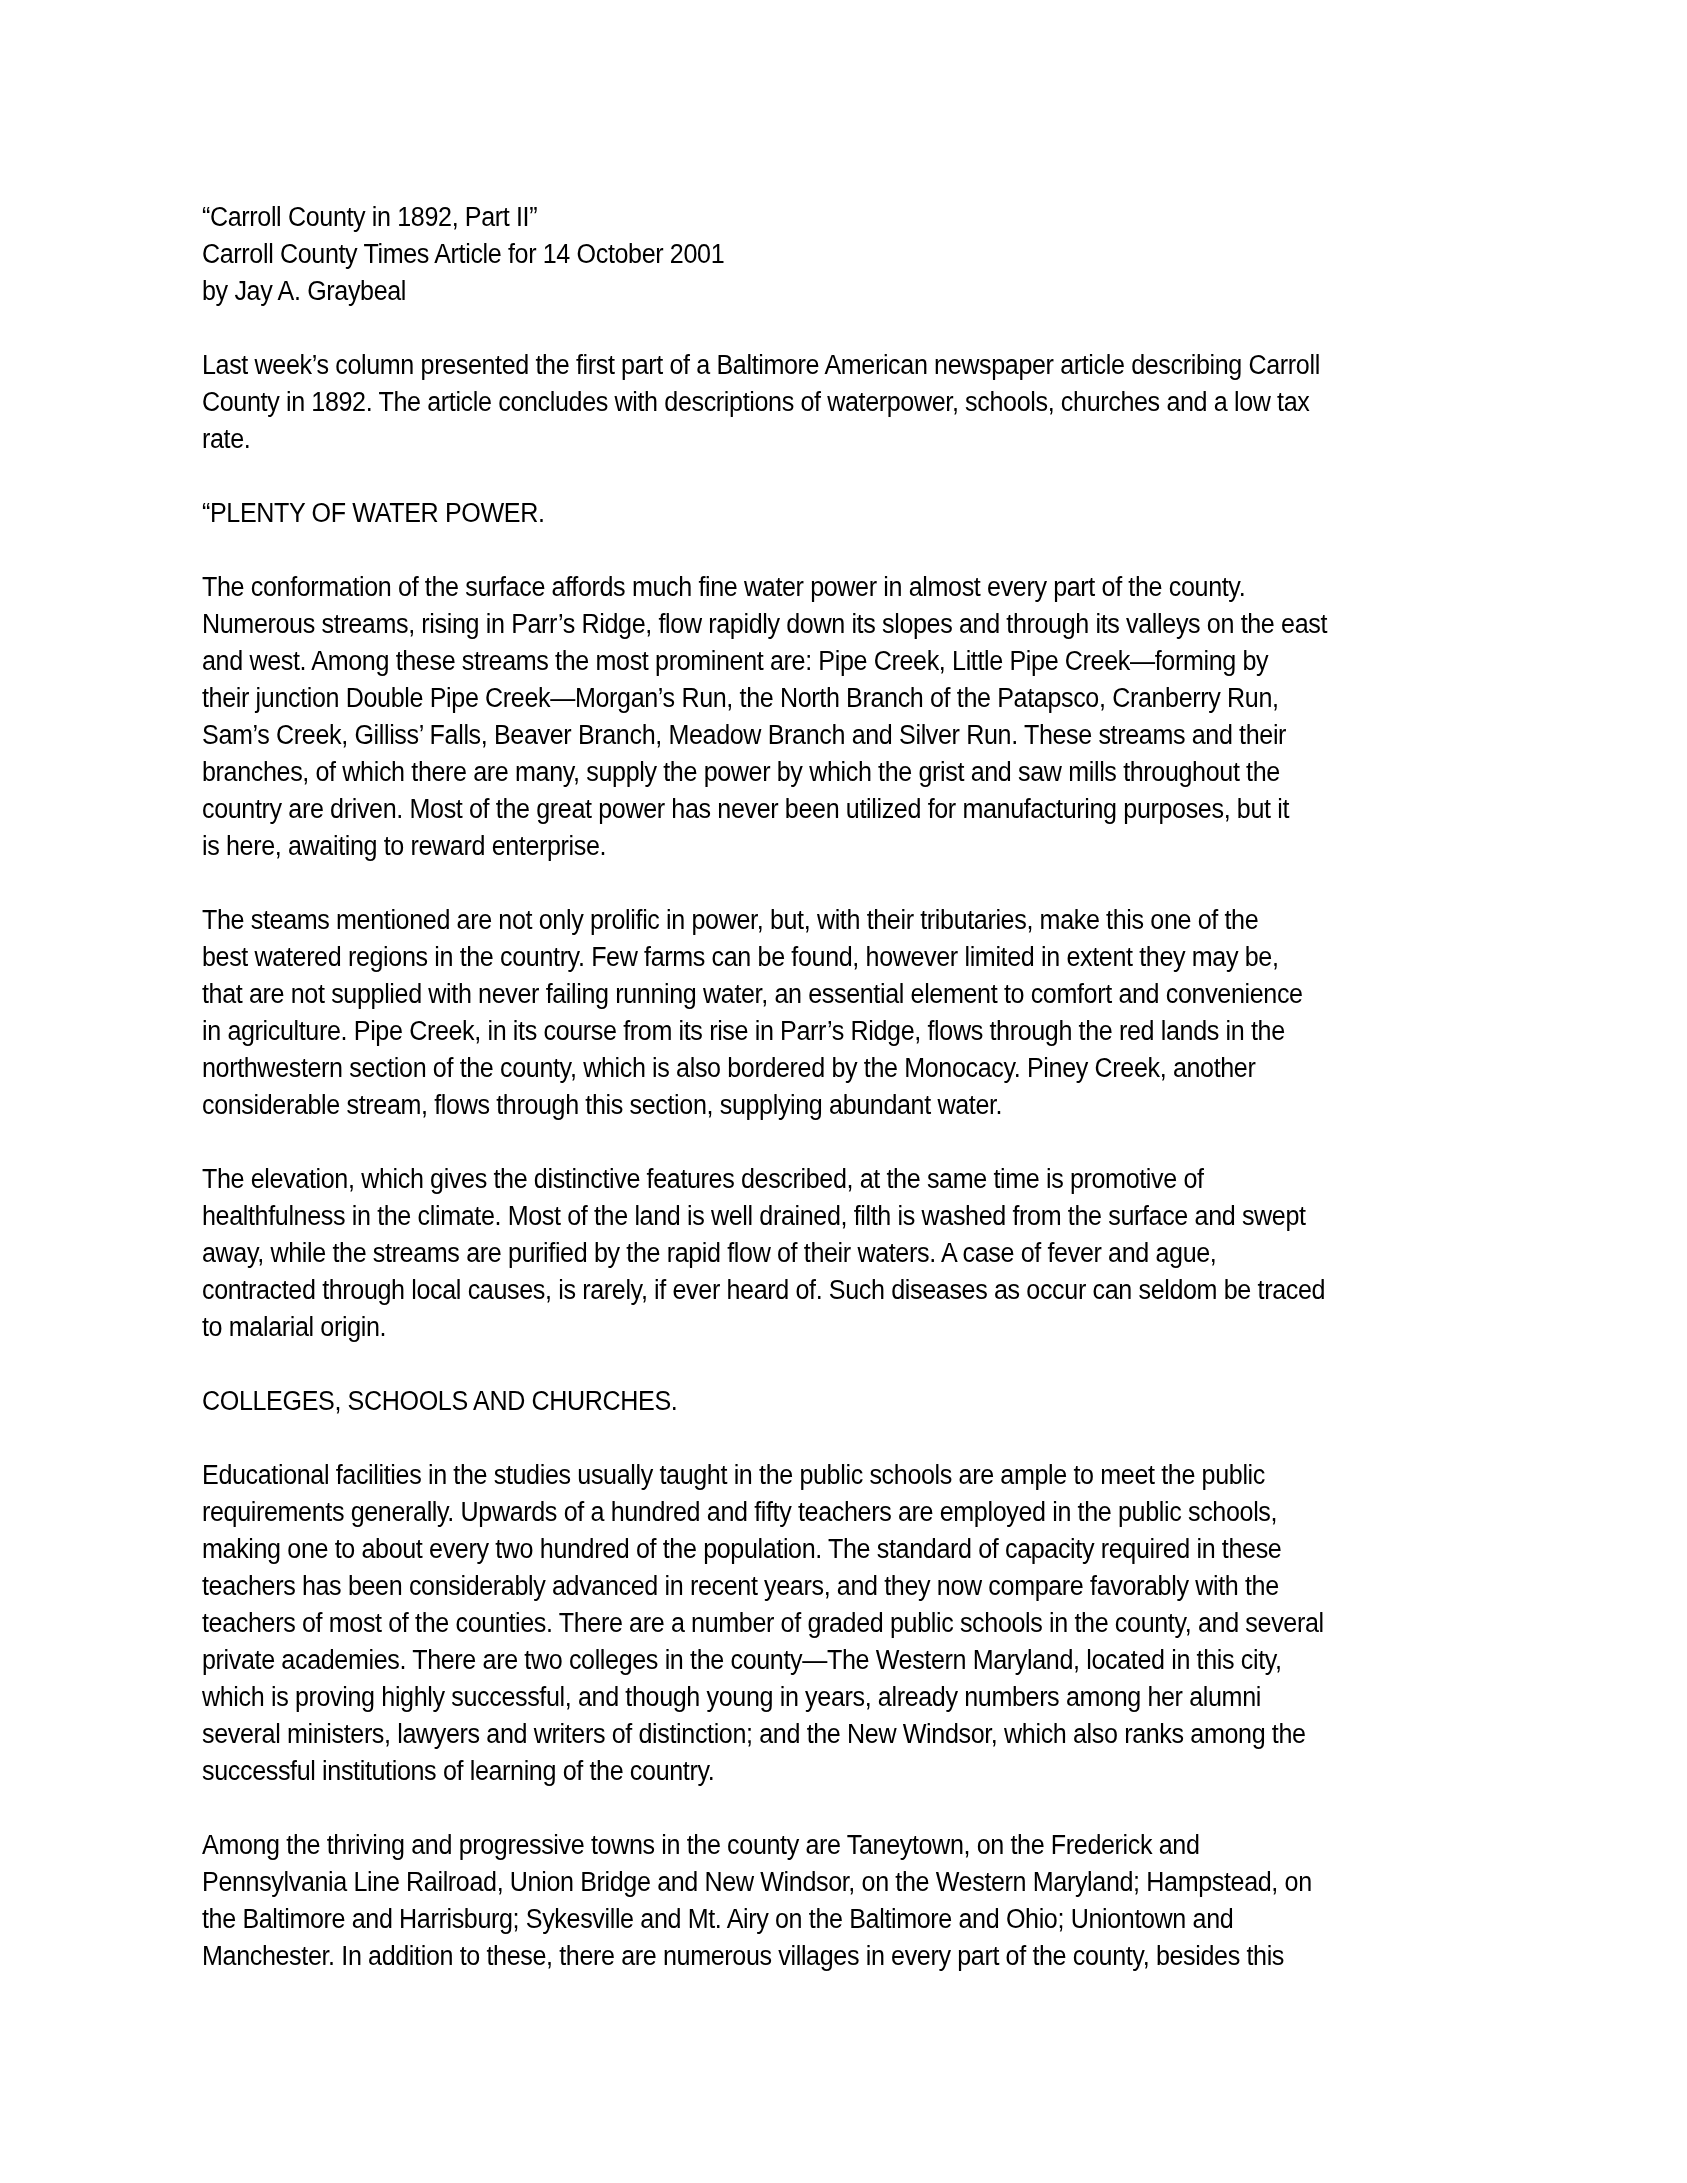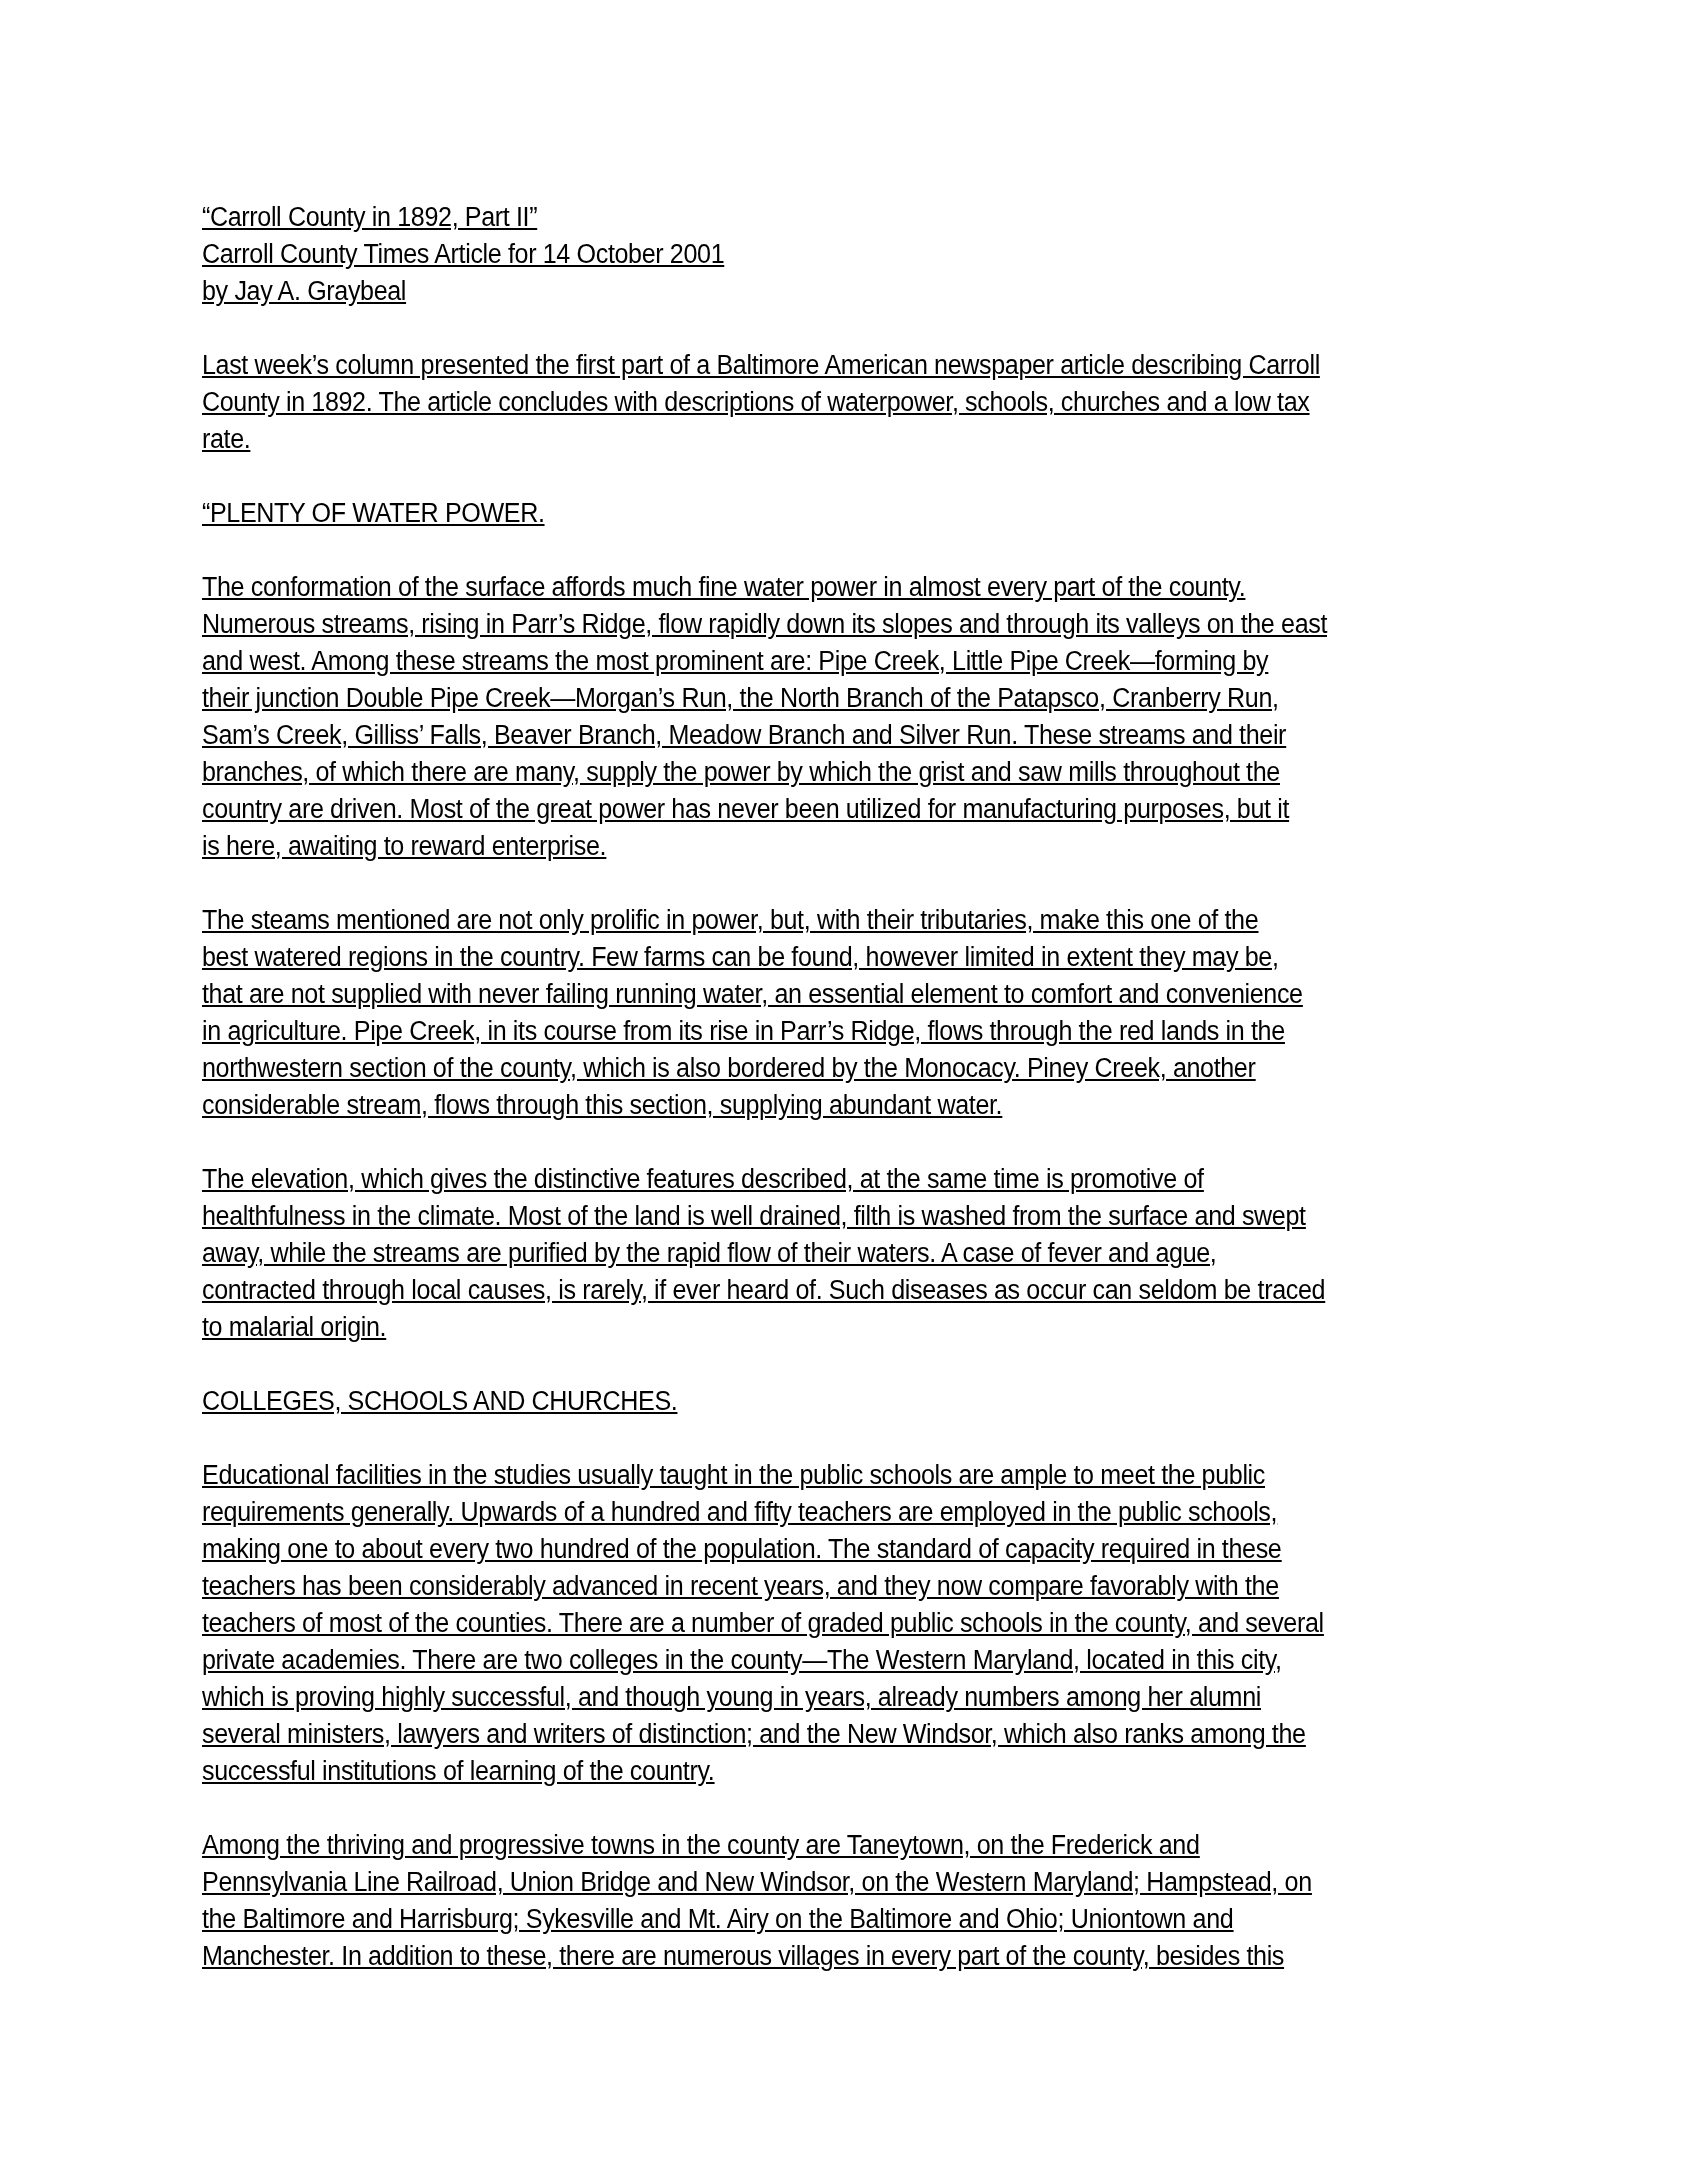--- a/index.html
+++ b/index.html
@@ -28,21 +28,21 @@
       height: 37px;
       white-space: nowrap;
       letter-spacing: -0.4px;
       transform-origin: left center;
       transform: scaleX(0.93);
     }
     .gap {
       display: block;
       height: 37px;
     }
-    .block { display: block; text-decoration: underline; }
+    .block { display: block; }
   </style>
 </head>
 <body>
 
 <div class="page">
 
   <div class="block">
     <span class="line">“Carroll County in 1892, Part II”</span>
     <span class="line">Carroll County Times Article for 14 October 2001</span>
     <span class="line">by Jay A. Graybeal</span>

